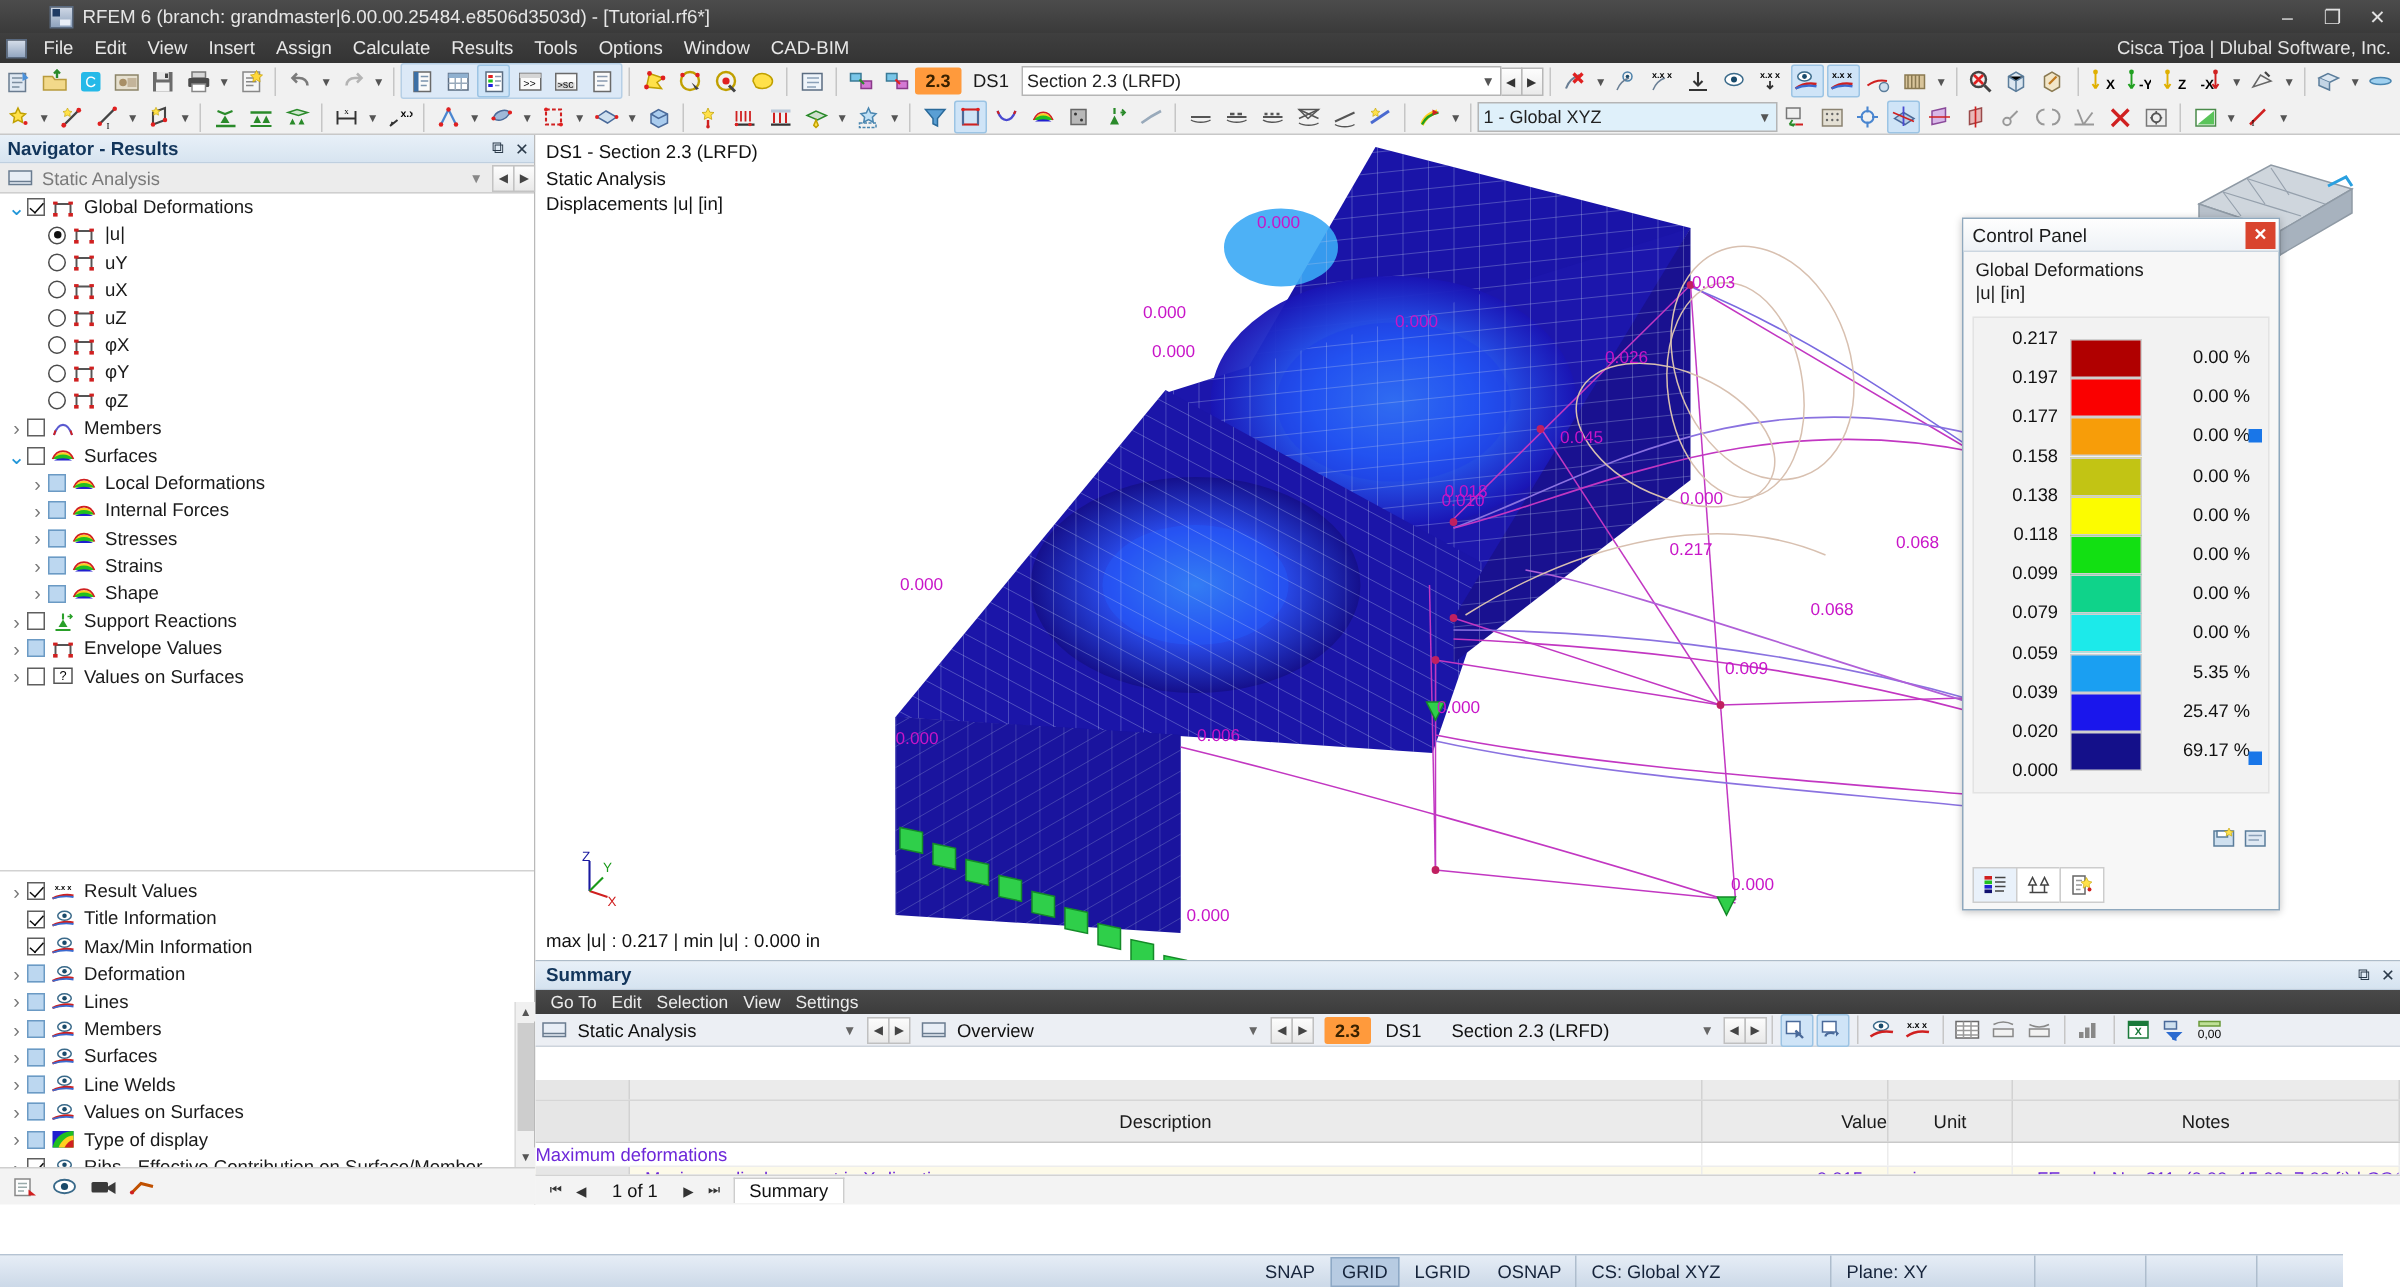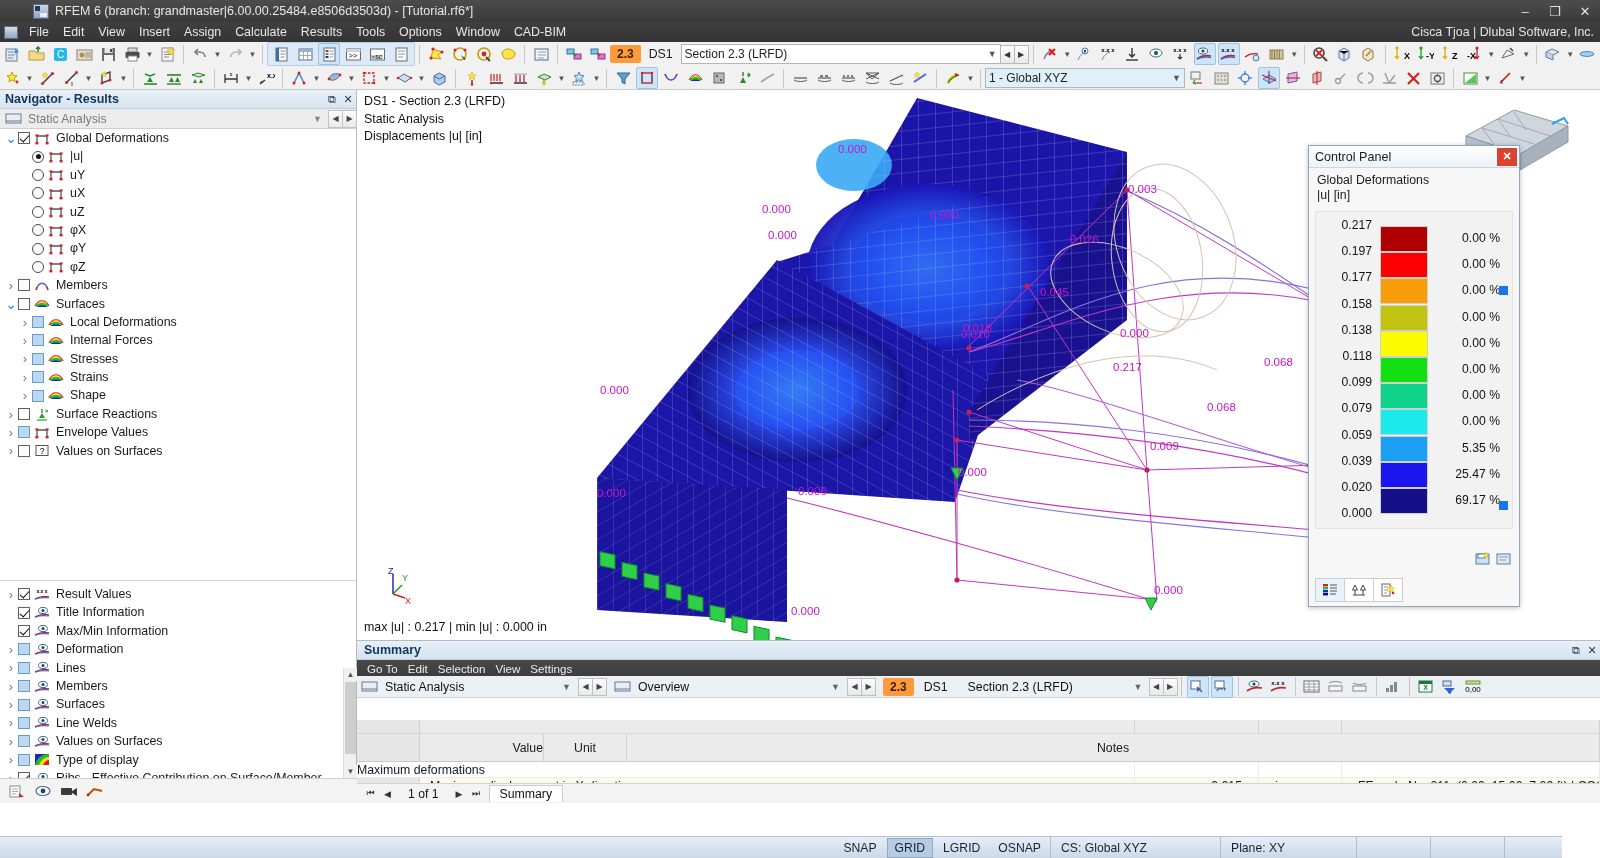--- a/index.html
+++ b/index.html
@@ -246,21 +246,21 @@
   .sm-table { position: absolute; left: 0; right: 0; top: 79px; bottom: 20px; overflow: hidden; }
   .smt-head { display: flex; height: 14px; background: #ebebeb; border-bottom:1px solid #d6d6d6; }
   .smt-head2 { display: flex; height: 28px; background: #ebebeb; border-bottom: 1px solid #c9c9c9; }
   .smt-hcell {
     display:flex; align-items:center; justify-content:center; font-size: 12.3px; color:#1a1a1a;
     border-right: 1px solid #d2d2d2;
   }
   .smt-row { display: flex; height: 16.2px; border-bottom: 1px solid #ededed; }
   .smt-row.group { background: #fff; }
   .smt-row.data { background: #fdfae9; }
-  .smt-cell { display:flex; align-items:center; font-size: 12.3px; color:#0f172a; border-right:1px solid #ececec; padding: 0 16px; overflow:hidden; white-space:nowrap; }
+  .smt-cell { display:flex; align-items:center; font-size: 12.3px; color:#6d28d9; border-right:1px solid #ececec; padding: 0 16px; overflow:hidden; white-space:nowrap; }
   .c0 { width: 63px; background:#e6e6e6; border-right:1px solid #d2d2d2; }
   .c1 { width: 715px; }
   .c2 { width: 124px; justify-content: flex-end; }
   .c3 { width: 83px; }
   .c4 { flex: 1; }
 
   .sm-footer {
     position: absolute; left: 0; bottom: 0; width: 100%; height: 20px;
     background: #f3f3f3; border-top: 1px solid #d3d3d3; display: flex; align-items: center; padding-left: 5px;
   }
@@ -1204,21 +1204,21 @@
           <div class="twist " style="font-size: 13px;">›</div>
           <div class="tchk"></div>
           <div class="ticon">
             <svg width="16" height="13">
               <path d="M5 10l3-5 3 5z" fill="#2aa02a"></path>
               <path d="M8 5V1" stroke="#2aa02a" stroke-width="1.4"></path>
               <path d="M11 3h3M12.5 1.5l1.5 1.5-1.5 1.5" stroke="#2aa02a" stroke-width="1" fill="none"></path>
               <path d="M3 12h10" stroke="#2aa02a" stroke-width="1.2"></path>
             </svg>
           </div>
-          <div class="tlabel">Surface Reactions</div>
+          <div class="tlabel">Support Reactions</div>
         </div>
         <div class="trow2">
           <div class="twist " style="font-size: 13px;">›</div>
           <div class="tchk blue"></div>
           <div class="ticon">
             <svg width="16" height="13">
               <path d="M3 11V4h10v7" fill="none" stroke="#555" stroke-width="1.3"></path>
               <rect x="1.4" y="10" width="3" height="2.4" fill="#d02020"></rect>
               <rect x="11.6" y="10" width="3" height="2.4" fill="#d02020"></rect>
               <rect x="1.4" y="2.4" width="3" height="2" fill="#d02020"></rect>
@@ -1846,20 +1846,21 @@
   <div class="sm-table">
     <div class="smt-head">
       <div class="smt-hcell c0"></div>
       <div class="smt-hcell c1"></div>
       <div class="smt-hcell c2"></div>
       <div class="smt-hcell c3"></div>
       <div class="smt-hcell c4"></div>
     </div>
     <div class="smt-head2">
       <div class="smt-hcell c0"></div>
+      <div class="smt-hcell c1">Description</div>
       <div class="smt-hcell c2">Value</div>
       <div class="smt-hcell c3">Unit</div>
       <div class="smt-hcell c4">Notes</div>
     </div>
     <div id="smt-body">
           <div class="smt-row group">
             <div class="smt-cell c0" style="background: rgb(255, 255, 255); border-right: none;"></div>
             <div class="smt-cell c1" style="padding-left: 0px; margin-left: -63px; width: 778px;">Maximum deformations</div>
             <div class="smt-cell c2"></div>
             <div class="smt-cell c3"></div>

